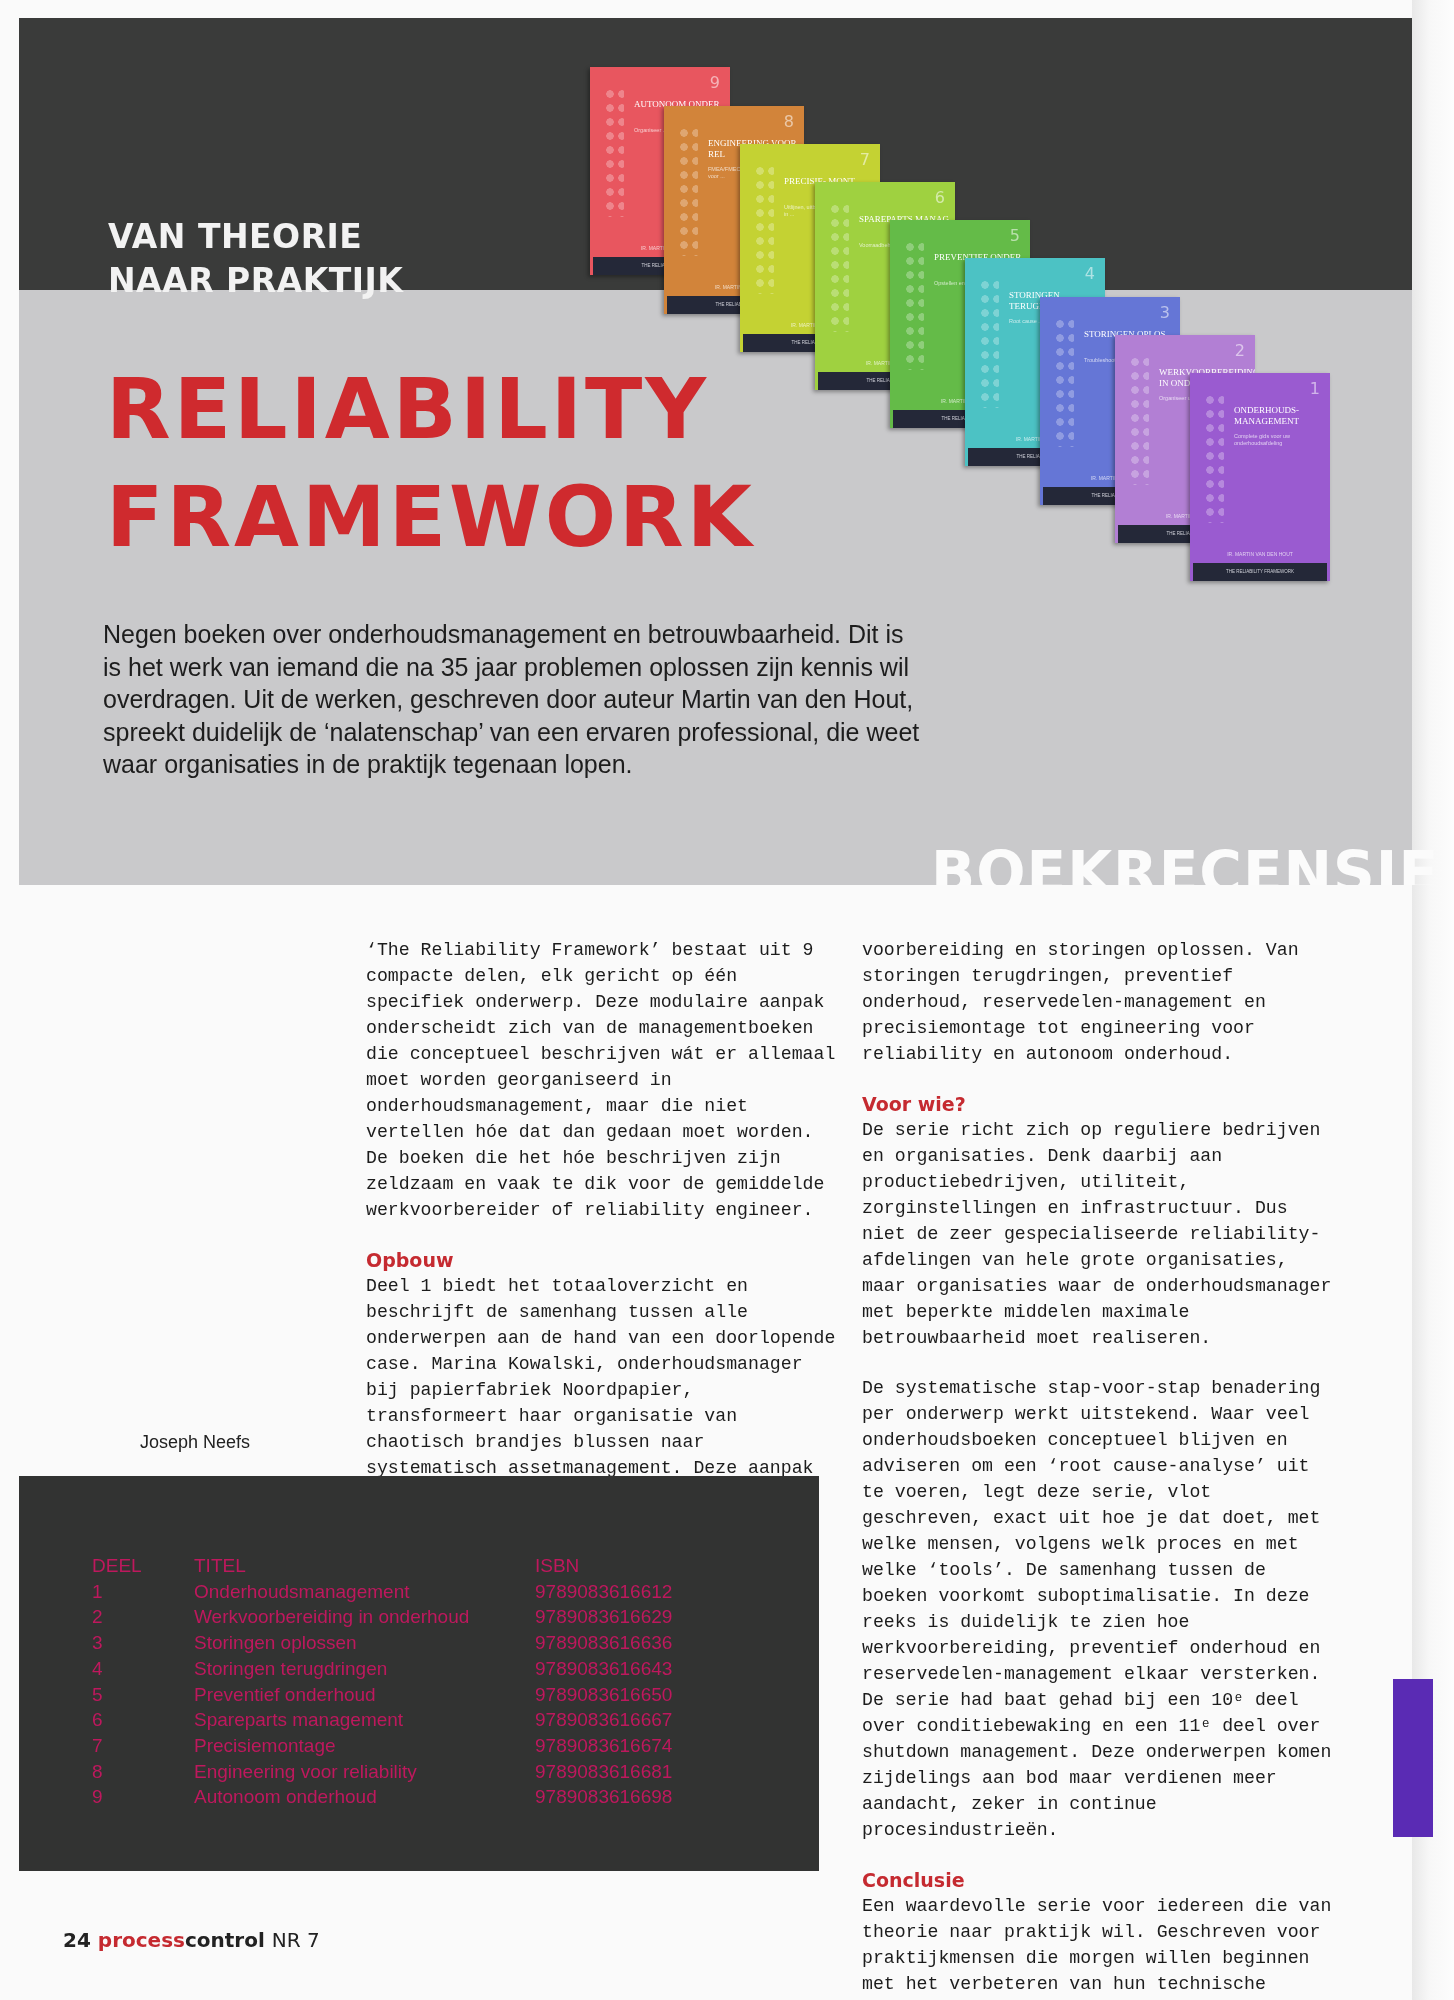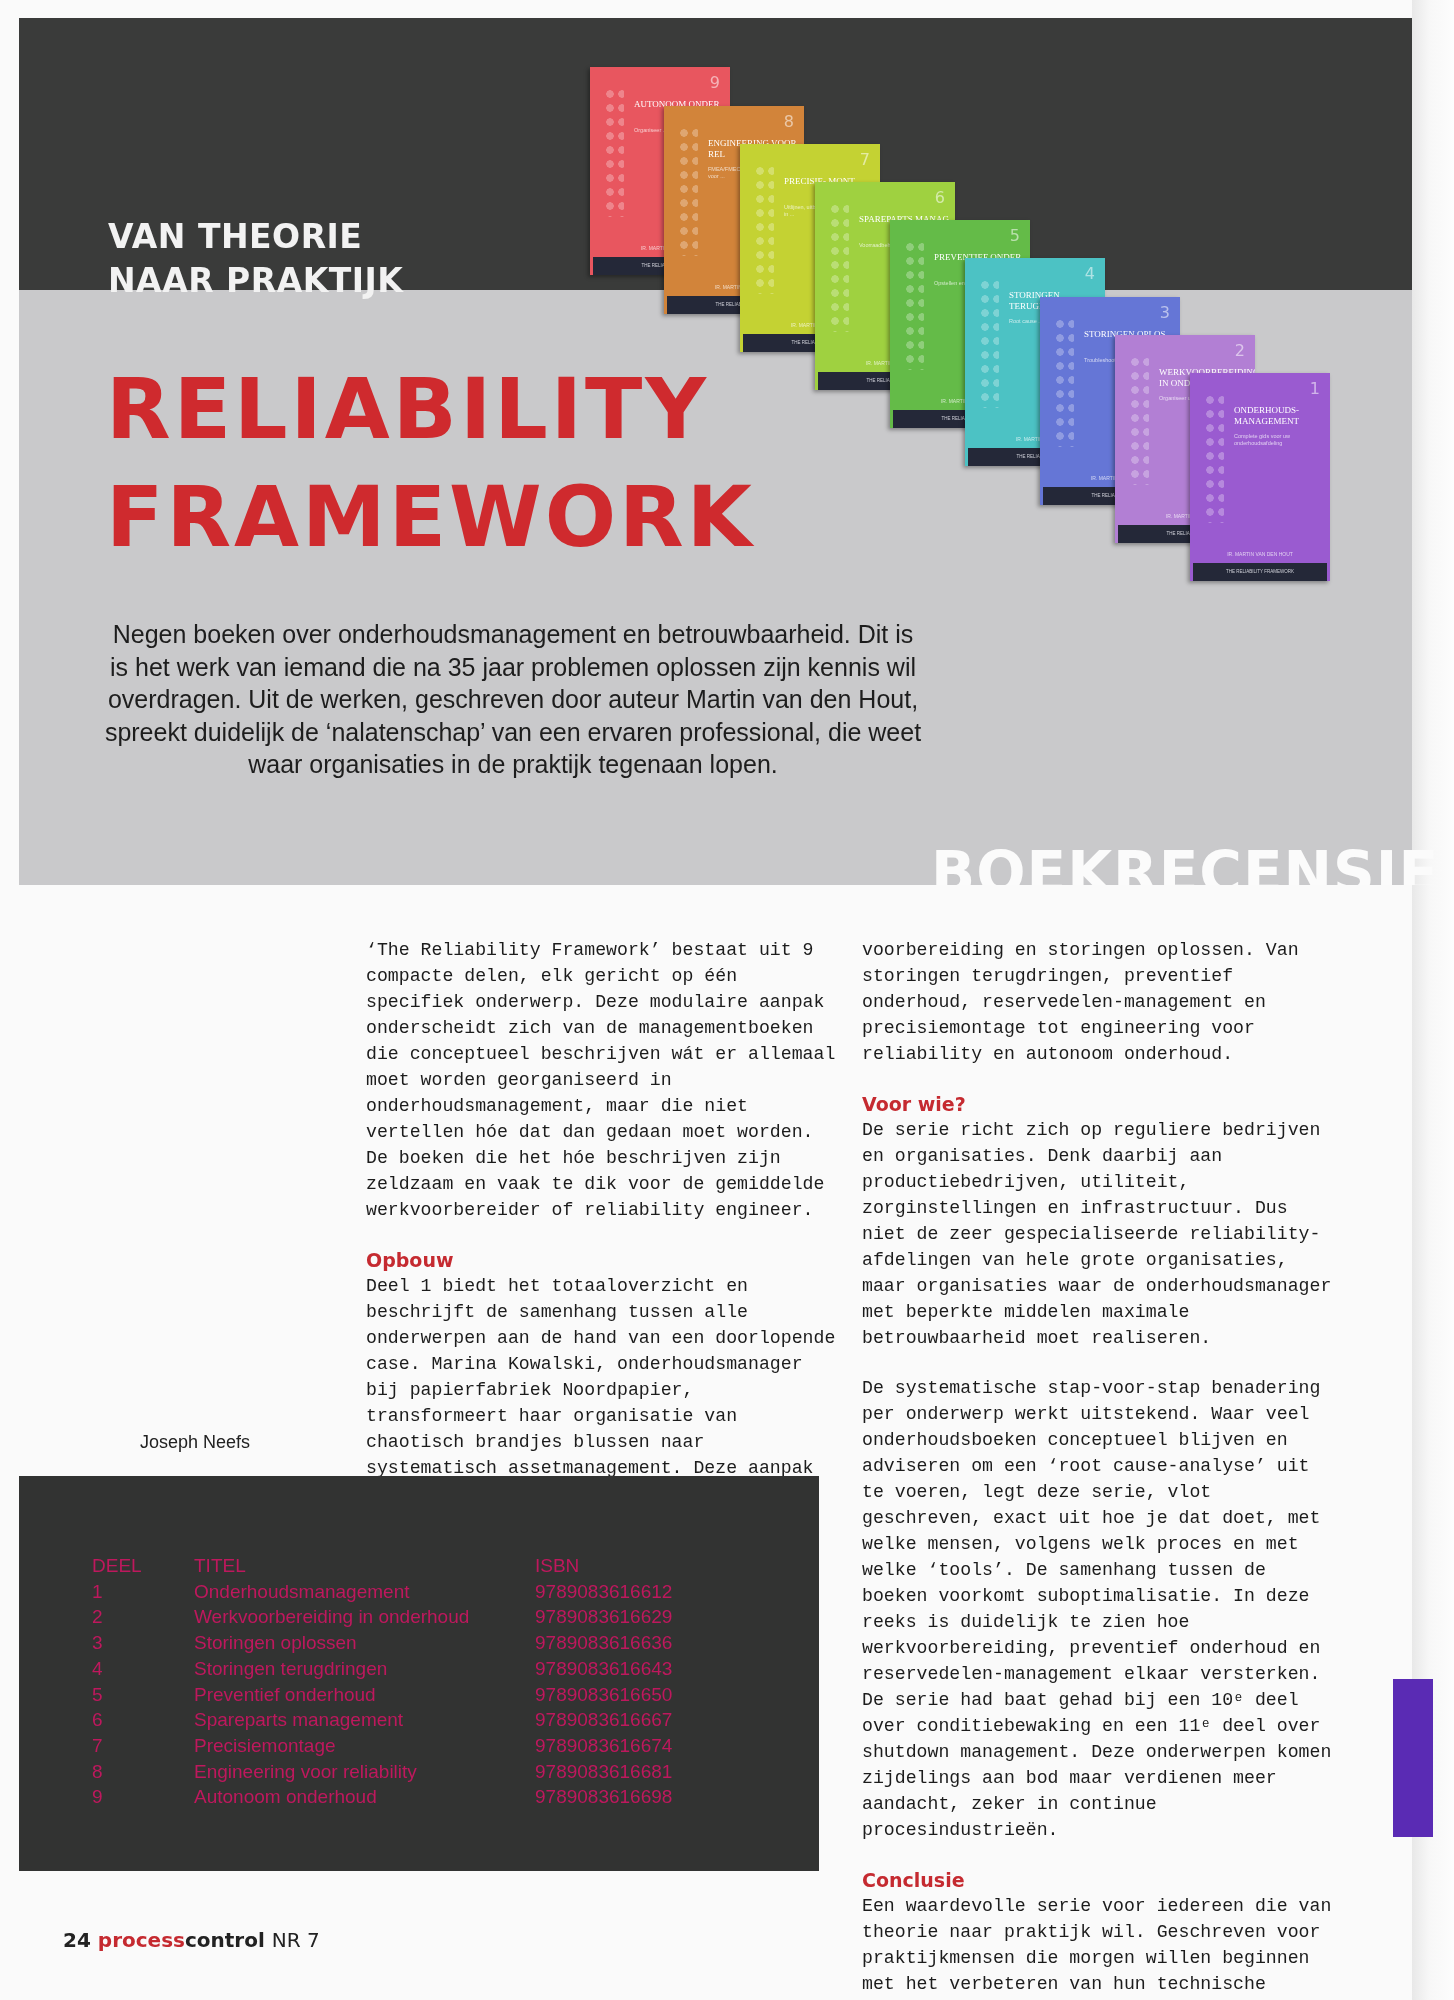--- a/index.html
+++ b/index.html
@@ -12,21 +12,21 @@
   
   .hero-dark { position: absolute; left: 19px; top: 18px; width: 1393px; height: 272px; background: #3a3b3a; }
   .hero-light { position: absolute; left: 19px; top: 290px; width: 1393px; height: 595px; background: #c9c9cb; }
 
   .kicker { position: absolute; left: 108px; top: 175px; color: #f2f2f2; font-family: "DejaVu Sans", sans-serif; font-weight: bold; font-size: 33px; line-height: 44px; letter-spacing: 0.5px; margin-top: 40px; }
   .kicker div { white-space: nowrap; }
 
   .main-title { position: absolute; left: 106px; top: 355px; color: #cf2a2e; font-family: "DejaVu Sans", sans-serif; font-weight: bold; font-size: 84px; line-height: 108px; letter-spacing: 3px; }
   .main-title div { white-space: nowrap; }
 
-  .lead { position: absolute; left: 103px; top: 618px; width: 820px; font-family: "Liberation Sans", sans-serif; font-size: 25px; line-height: 32.5px; color: #1d1d1d; text-align: center; }
+  .lead { position: absolute; left: 103px; top: 618px; width: 820px; font-family: "Liberation Sans", sans-serif; font-size: 25px; line-height: 32.5px; color: #1d1d1d; }
 
   .section-tag { position: absolute; left: 931px; top: 838px; color: #fbfbfb; font-family: "DejaVu Sans", sans-serif; font-weight: bold; font-size: 58px; letter-spacing: 1px; line-height: 70px; height: 47px; overflow: hidden; white-space: nowrap; }
 
   
   .books { position: absolute; left: 0; top: 0; width: 1454px; height: 620px; }
   .book { position: absolute; width: 140px; height: 208px; box-shadow: -2px 2px 4px rgba(0,0,0,0.35); overflow: hidden; }
   .book .num { position: absolute; right: 10px; top: 6px; font-size: 16px; color: rgba(255,255,255,0.55); font-family: "DejaVu Sans", sans-serif; }
   .book .btitle { position: absolute; left: 44px; top: 32px; width: 92px; font-size: 9px; line-height: 11px; color: #fff; font-family: Liberation Serif, serif; text-transform: uppercase; }
   .book .bsub { position: absolute; left: 44px; top: 60px; width: 90px; font-size: 5.5px; line-height: 7px; color: rgba(255,255,255,0.7); }
   .book .dots { position: absolute; left: 14px; top: 20px; width: 20px; height: 130px; background-image: radial-gradient(circle, rgba(255,255,255,0.28) 3.5px, transparent 4px); background-size: 12px 14px; }

